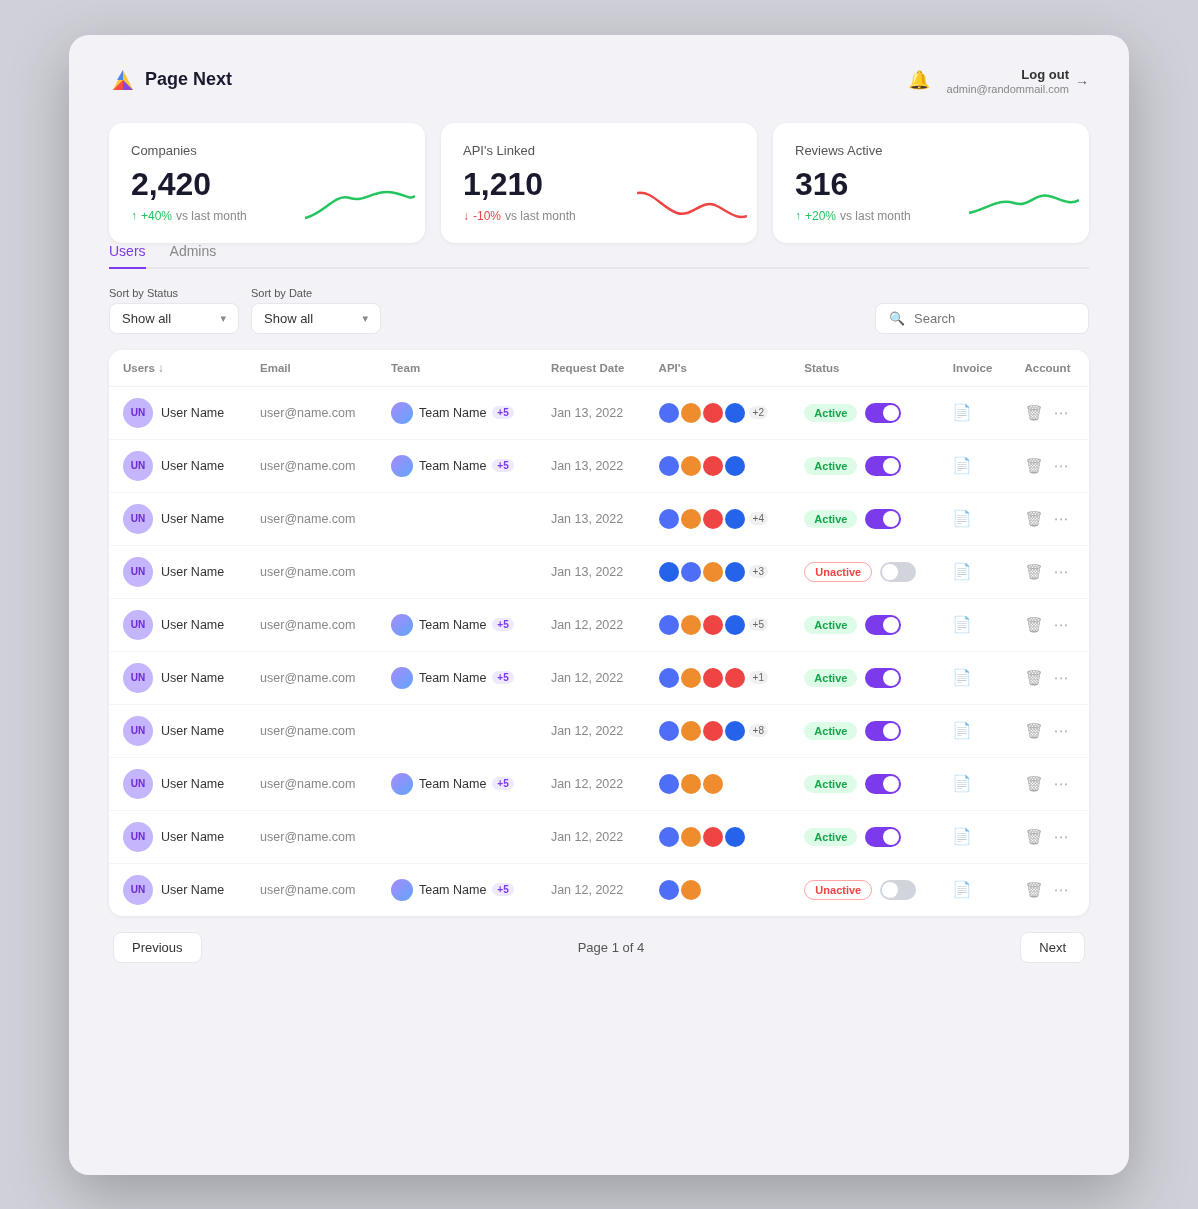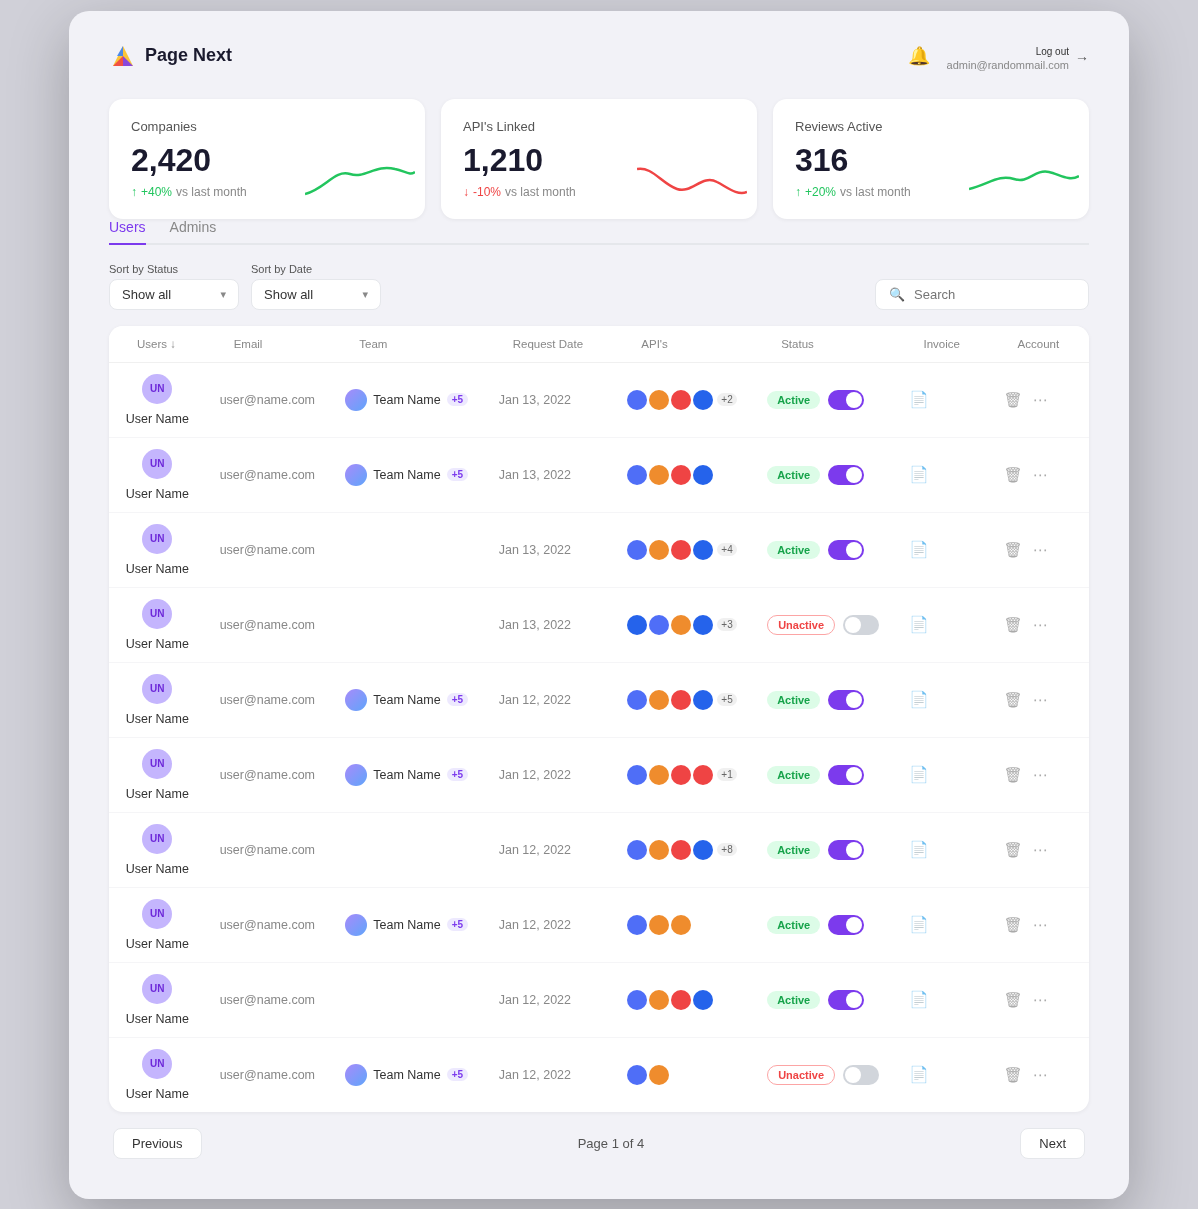--- a/index.html
+++ b/index.html
@@ -51,23 +51,23 @@
       color: #555;
       cursor: pointer;
     }
     .logout-area {
       display: flex;
       align-items: center;
       gap: 6px;
       cursor: pointer;
     }
     .logout-label {
-      font-size: 10px;
+      font-size: 13px;
       color: #333;
-      font-weight: 400;
+      font-weight: 700;
     }
     .logout-email {
       font-size: 11px;
       color: #888;
       display: block;
     }
     .logout-text-block {
       text-align: right;
     }
     
@@ -191,41 +191,40 @@
     }
     table {
       width: 100%;
       border-collapse: collapse;
     }
     thead tr {
       background: #fff;
       border-bottom: 1px solid #f0f0f0;
     }
     th {
-      padding: 12px 28px;
+      padding: 12px 14px;
       font-size: 11.5px;
-      font-weight: 400;
+      font-weight: 700;
       color: #888;
       text-align: left;
     }
     td {
       padding: 11px 14px;
       font-size: 12.5px;
       color: #333;
       border-bottom: 1px solid #f5f5f7;
       vertical-align: middle;
     }
     tr:last-child td {
       border-bottom: none;
     }
     .user-cell {
       display: flex;
       align-items: center;
       gap: 8px;
-      flex-direction: column;
     }
     .avatar {
       width: 30px;
       height: 30px;
       border-radius: 50%;
       background: #c4b5fd;
       display: flex;
       align-items: center;
       justify-content: center;
       font-size: 10px;

